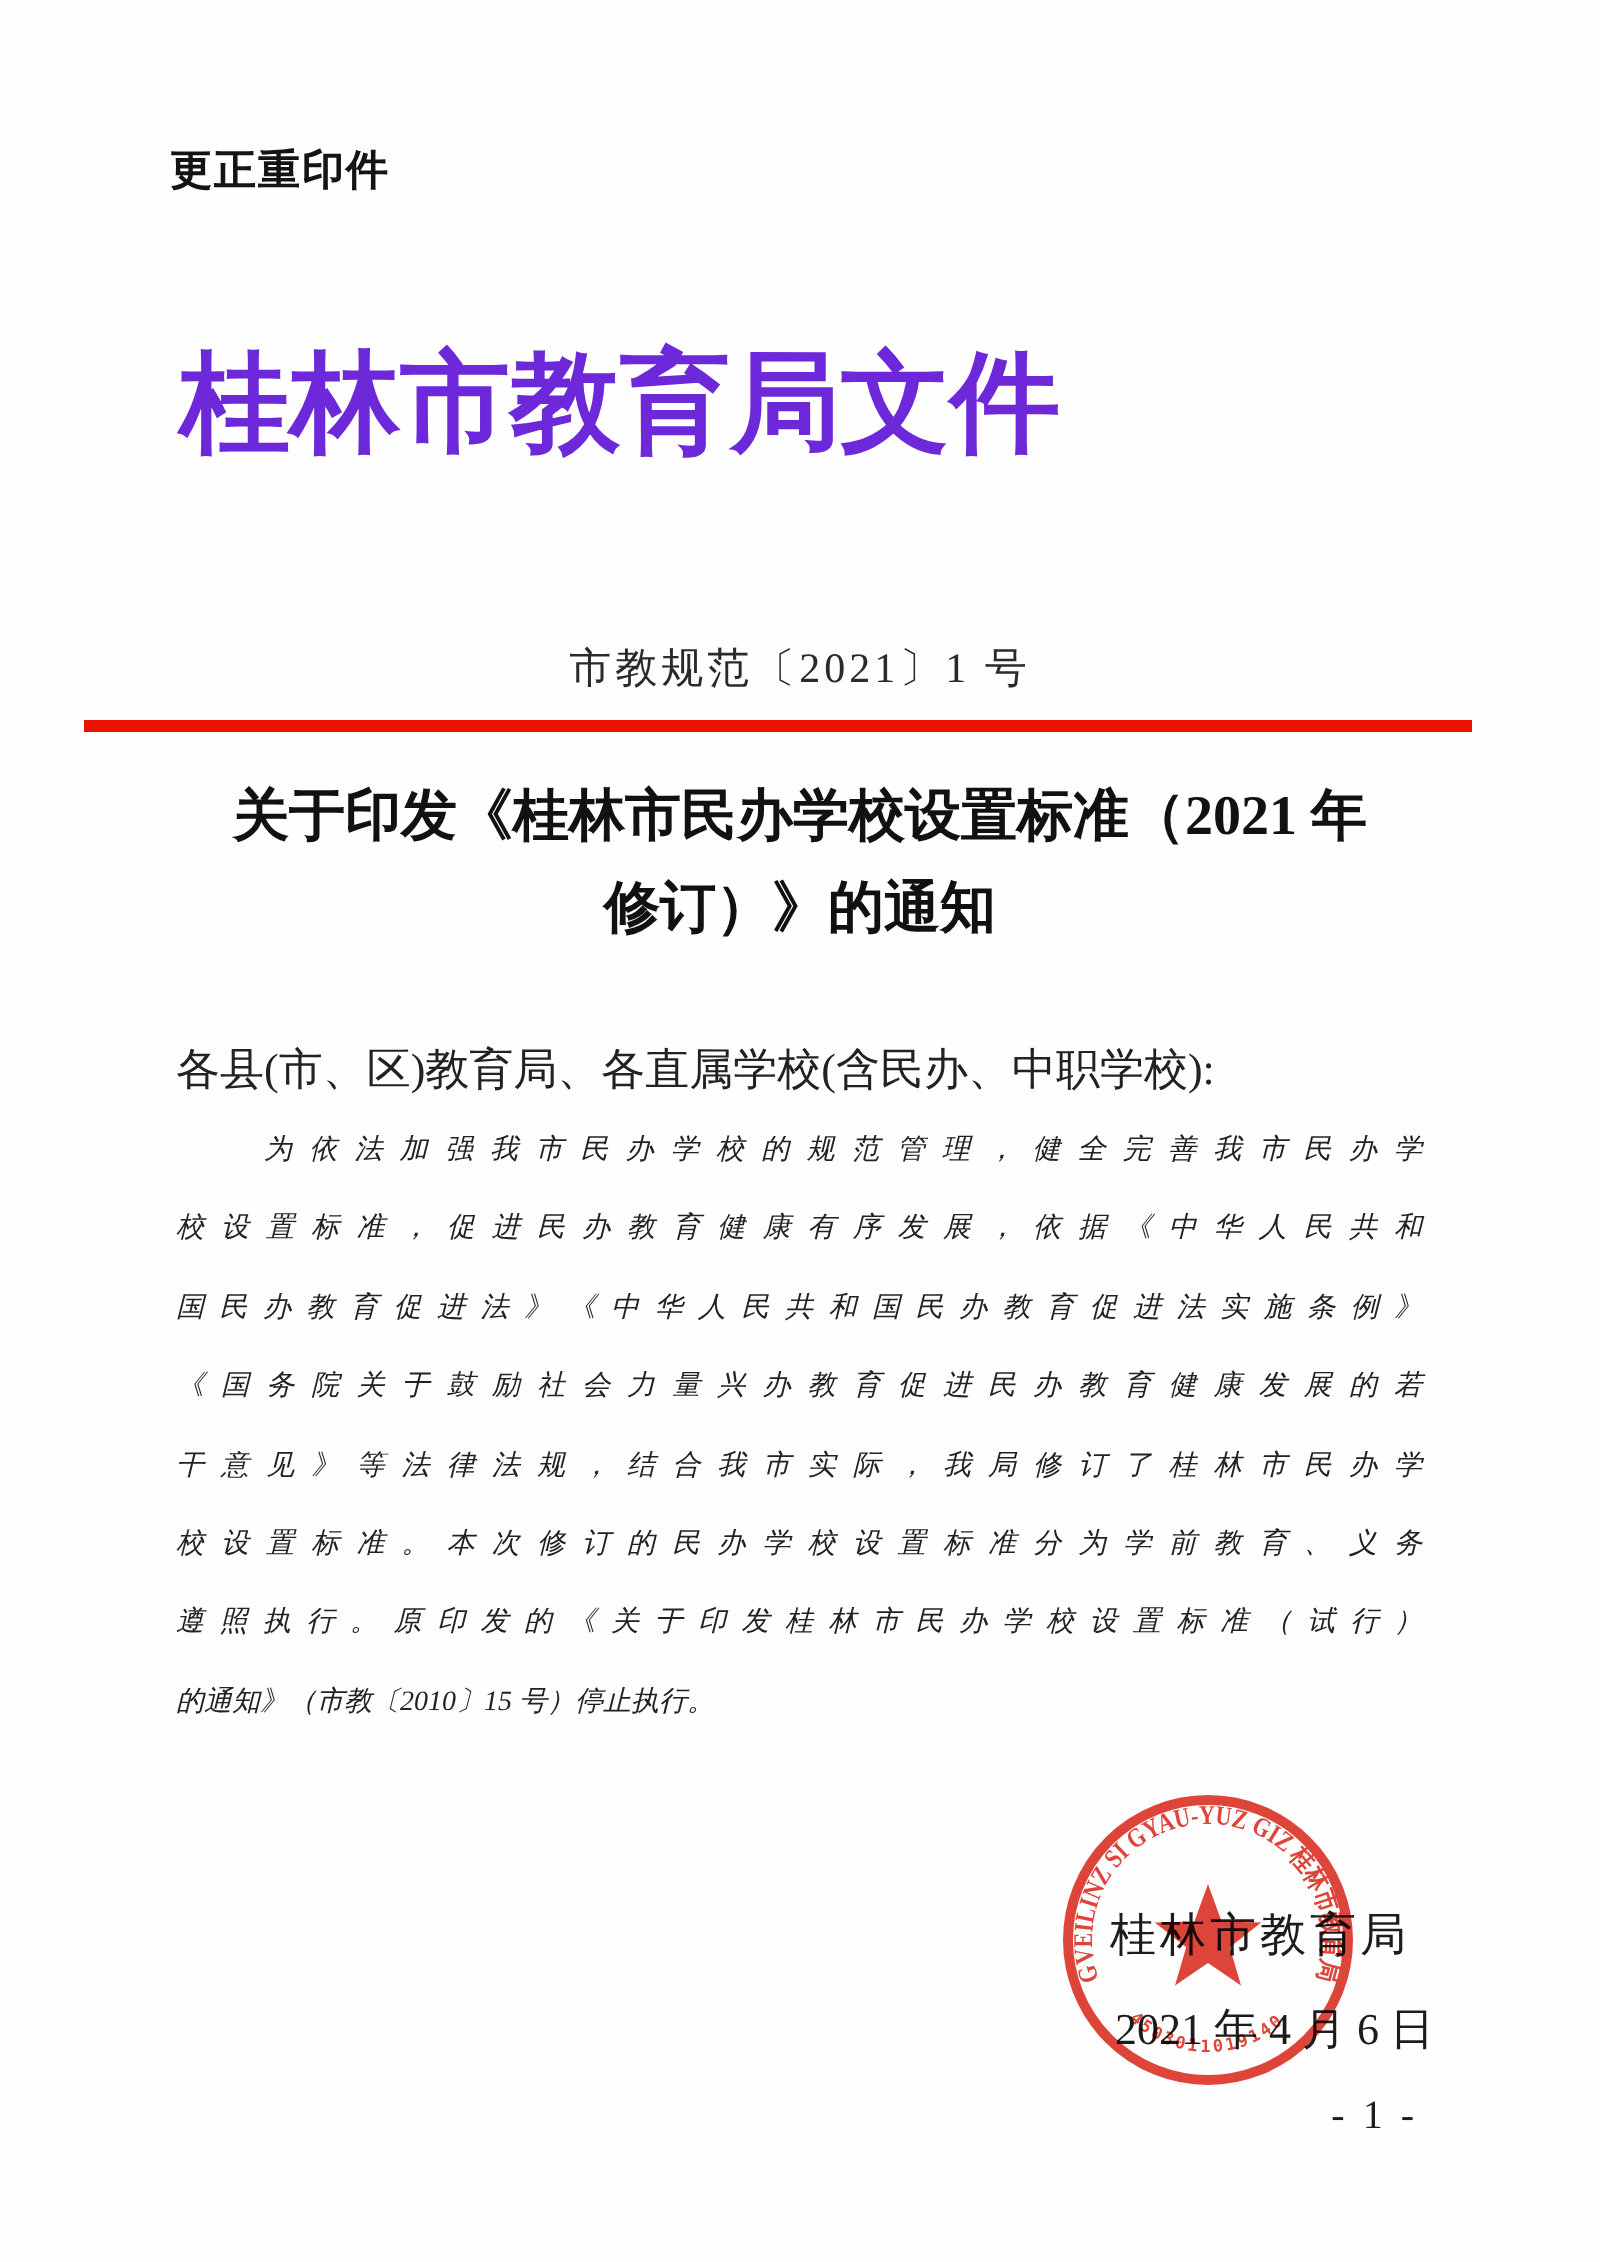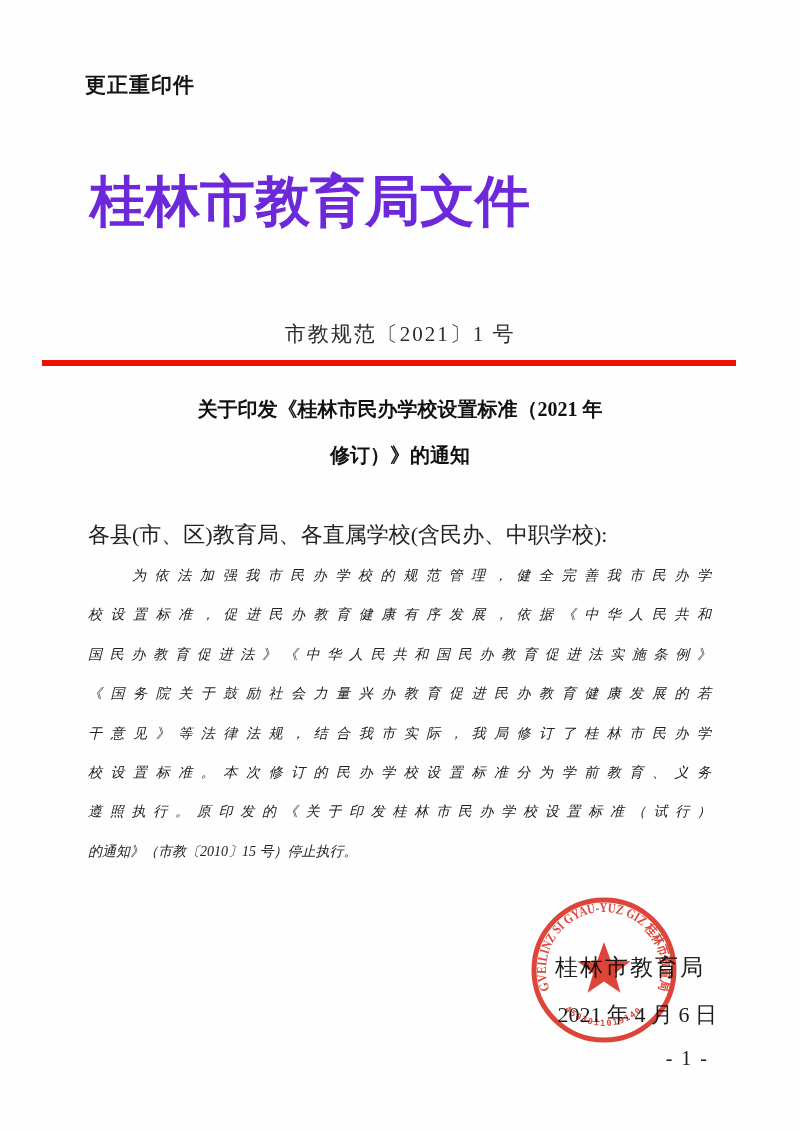--- a/index.html
+++ b/index.html
@@ -28,21 +28,21 @@
   .doc-number{
     position:absolute;left:0;top:320px;width:800px;
     text-align:center;font-size:21px;color:#2a2a2a;letter-spacing:2px;
   }
   .red-line{
     position:absolute;left:42px;top:360px;width:694px;height:6px;
     background:#ee1000;
   }
   .notice-title{
     position:absolute;left:0;top:386px;width:800px;
-    text-align:center;font-weight:bold;font-size:20px;line-height:46px;
+    text-align:center;font-weight:bold;font-size:28px;line-height:46px;
     color:#111;
   }
   .salutation{
     position:absolute;left:88px;top:520px;width:640px;
     font-size:22px;color:#222;
   }
   .body-block{
     position:absolute;left:88px;top:556px;width:623px;
     font-size:14px;color:#222;font-style:italic;
   }

